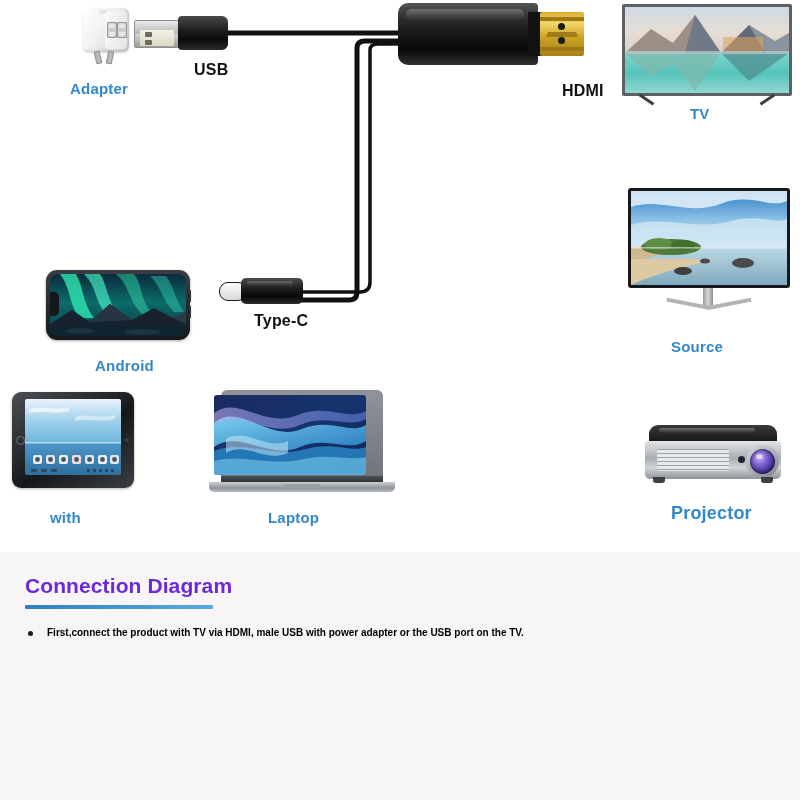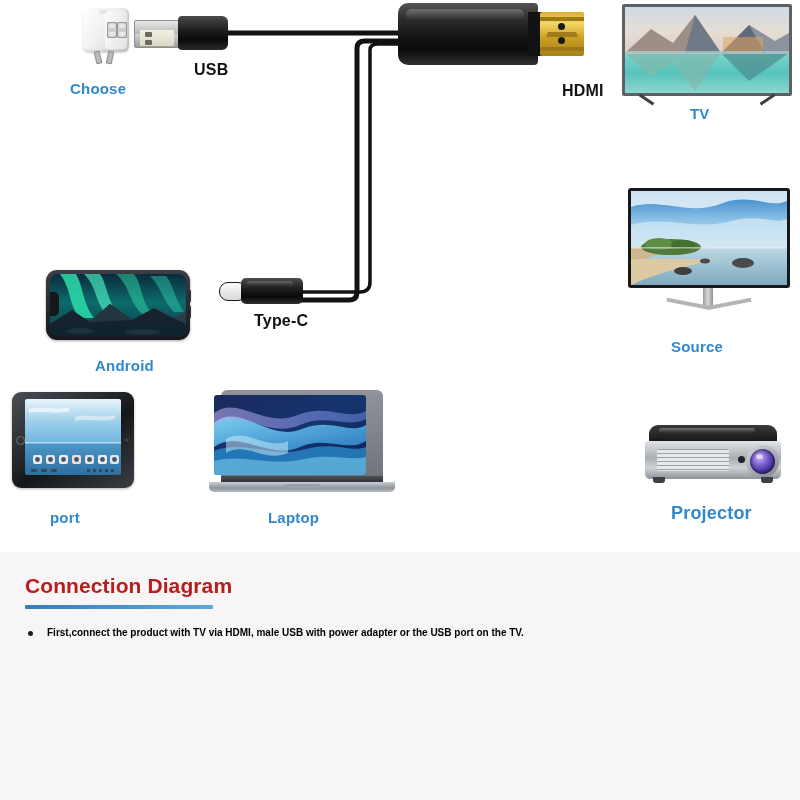--- a/index.html
+++ b/index.html
@@ -256,21 +256,21 @@
   .projector .legl{position:absolute;left:8px;top:52px;width:12px;height:6px;background:#3c4045;border-radius:0 0 3px 3px;}
   .projector .legr{position:absolute;right:8px;top:52px;width:12px;height:6px;background:#3c4045;border-radius:0 0 3px 3px;}
 
   
   #panel{
     position:absolute;left:0;top:552px;width:800px;height:248px;
     background:#f7f5f6;
   }
   #panel h2{
     margin:0;position:absolute;left:25px;top:22px;
-    font-size:21px;font-weight:bold;color:#b91c1c;letter-spacing:.1px;
+    font-size:21px;font-weight:bold;color:#6d28d9;letter-spacing:.1px;
   }
   #panel .rule{
     position:absolute;left:25px;top:53px;width:188px;height:4px;
     background:linear-gradient(90deg,#2f7fc4,#5aa8e0);border-radius:1px;
   }
   #panel ul{margin:0;padding:0;list-style:none;position:absolute;left:25px;top:72px;width:760px;}
   #panel li{
     position:relative;padding-left:22px;
     font-size:10px;color:#000000;line-height:18px;margin-bottom:33px;
     white-space:nowrap;
@@ -303,21 +303,21 @@
       <div class="face"></div>
       <div class="usbport p1">
           <i></i>
         </div>
       <div class="usbport p2">
           <i></i>
         </div>
       <div class="prong pr1"></div>
       <div class="prong pr2"></div>
     </div>
-    <div class="lbl lbl-blue" style="left:70px;top:80px;font-size:15px;">Choose</div>
+    <div class="lbl lbl-blue" style="left:70px;top:80px;font-size:15px;">Adapter</div>
 
     <div class="usb-conn">
       <div class="shell">
         <div class="tongue"></div>
         <div class="pad pd1"></div>
         <div class="pad pd2"></div>
       </div>
       <div class="hood"></div>
     </div>
     <div class="lbl lbl-dark" style="left:155px;top:61px;font-size:16px;">USB</div>
@@ -486,21 +486,21 @@
               <rect x="68" y="70" width="3" height="3"></rect>
             <rect x="74" y="70" width="3" height="3"></rect>
               <rect x="80" y="70" width="3" height="3"></rect>
             <rect x="86" y="70" width="3" height="3"></rect>
           </g>
         </svg>
       </div>
       <div class="home"></div>
       <div class="cam"></div>
     </div>
-    <div class="lbl lbl-blue" style="left:50px;top:509px;font-size:15px;">port</div>
+    <div class="lbl lbl-blue" style="left:50px;top:509px;font-size:15px;">with</div>
 
     <div class="laptop">
       <div class="lid"></div>
       <div class="screen">
         <svg width="152" height="80" viewBox="0 0 152 80" preserveAspectRatio="none">
           <defs>
             <linearGradient id="lpbg" x1="0" y1="0" x2="1" y2="1">
               <stop offset="0" stop-color="#1b2a5e"></stop>
                 <stop offset="0.5" stop-color="#16346e"></stop>
               <stop offset="1" stop-color="#0f2350"></stop>

